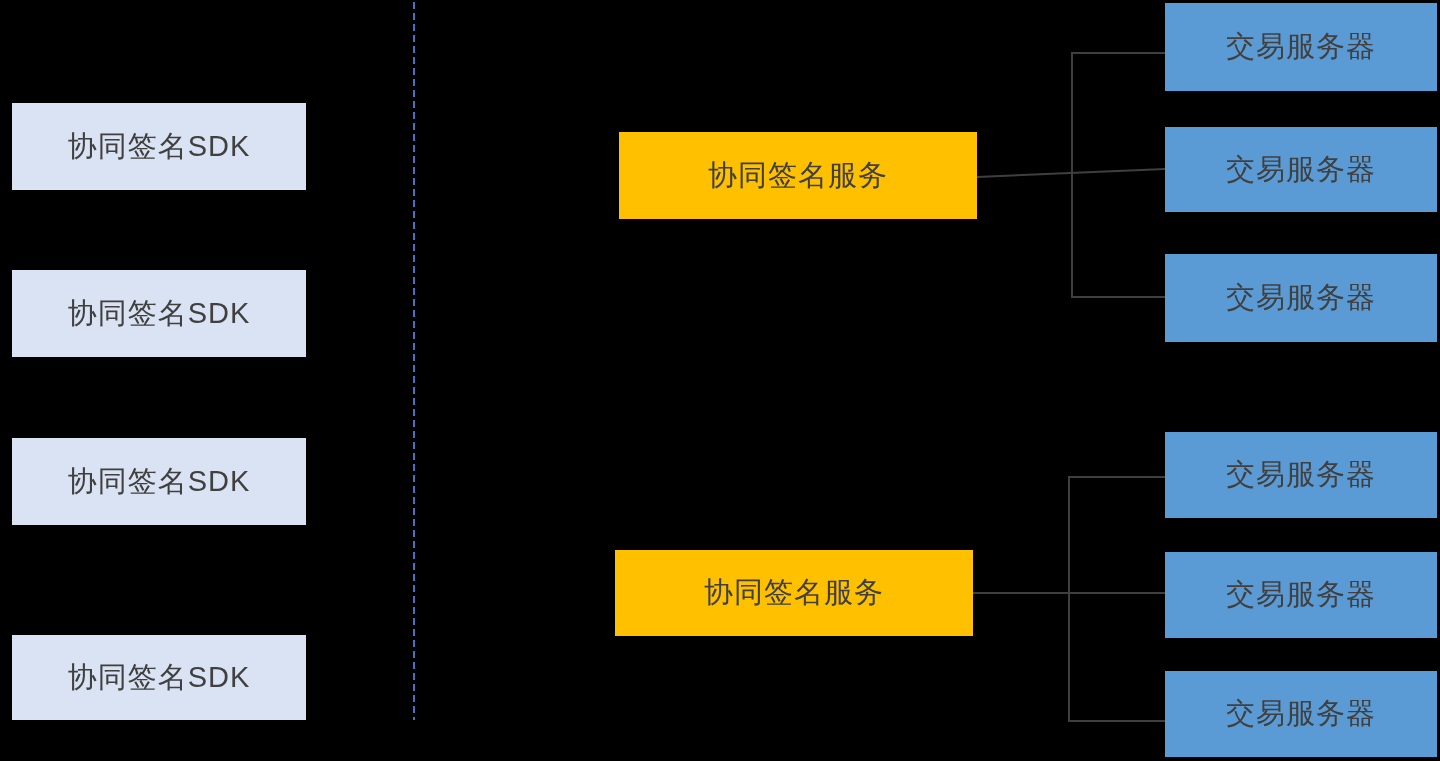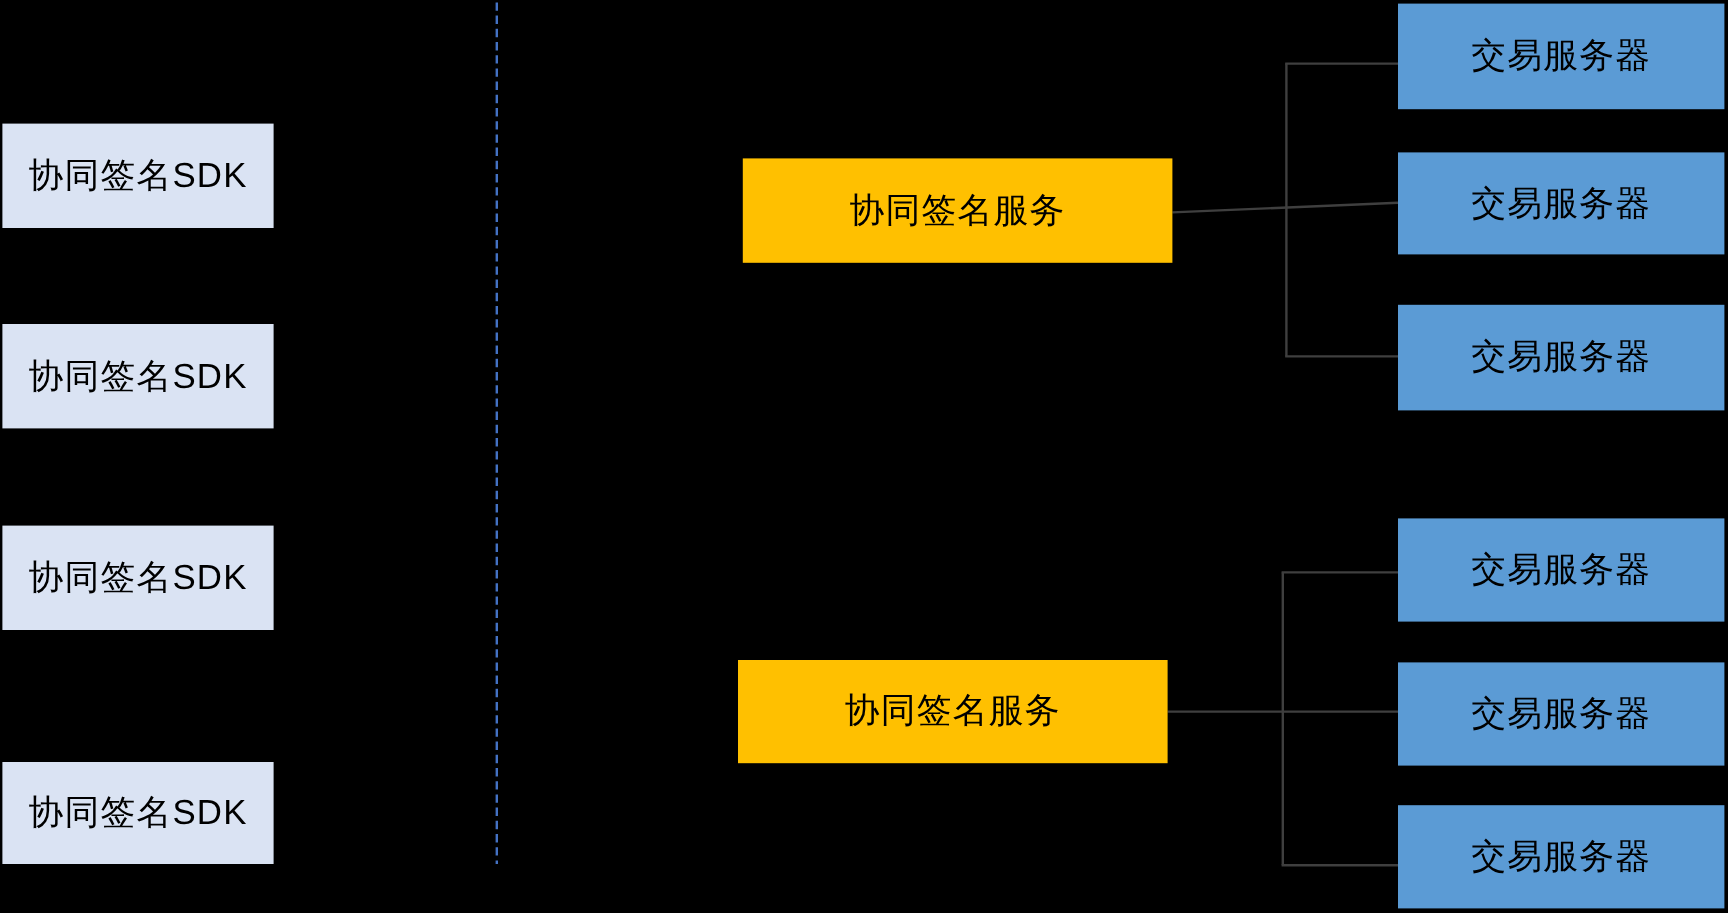--- a/index.html
+++ b/index.html
@@ -14,27 +14,27 @@
     background: #000000;
     overflow: hidden;
     font-family: "Liberation Sans", "DejaVu Sans", sans-serif;
   }
   .node {
     position: absolute;
     display: flex;
     align-items: center;
     justify-content: center;
     font-size: 29px;
-    color: #000000;
+    color: #404040;
     letter-spacing: 1px;
     white-space: nowrap;
   }
   .sdk-node {
-    left: 2px;
-    width: 226px;
+    left: 12px;
+    width: 294px;
     background: #dae3f3;
   }
   .service-node {
     background: #ffc000;
     width: 358px;
     font-family: Liberation Mono, monospace;
   }
   .server-node {
     left: 1165px;
     width: 272px;

